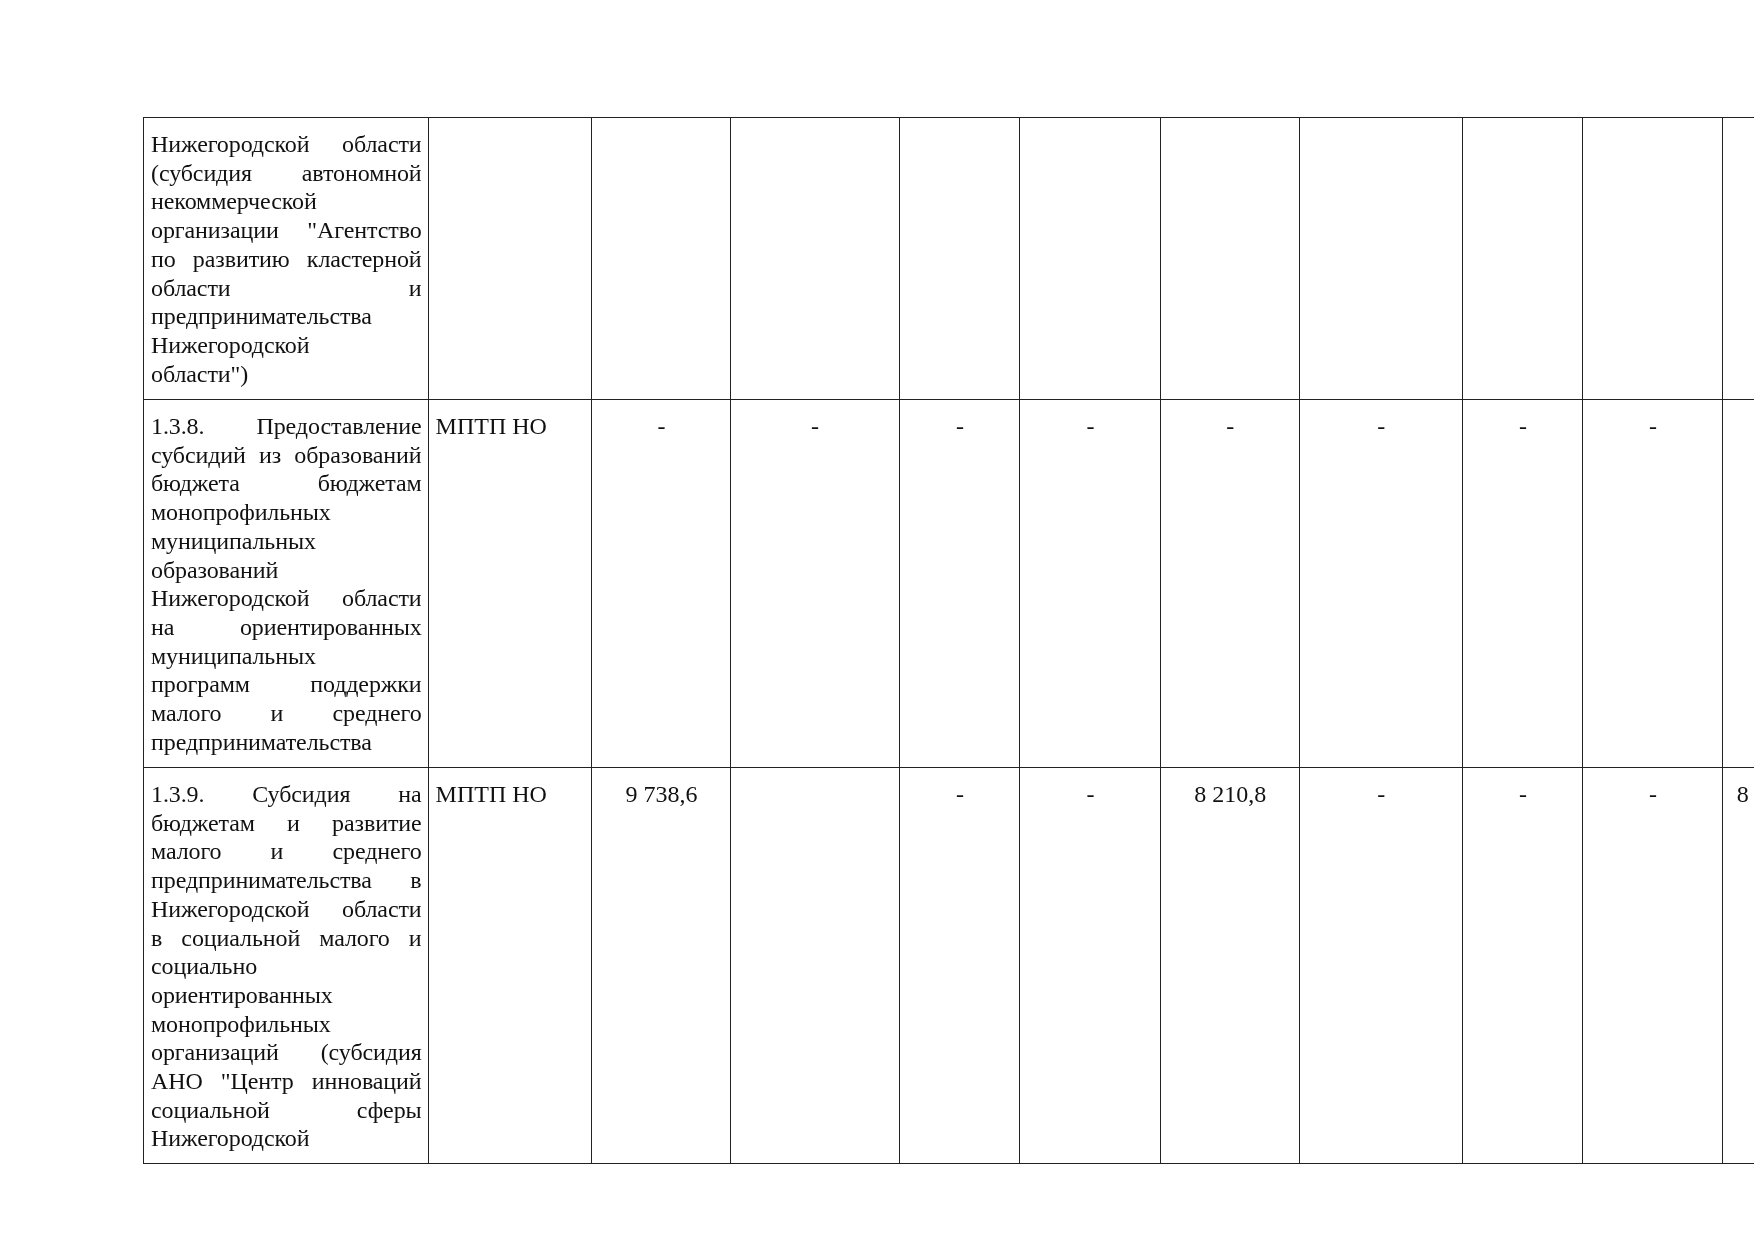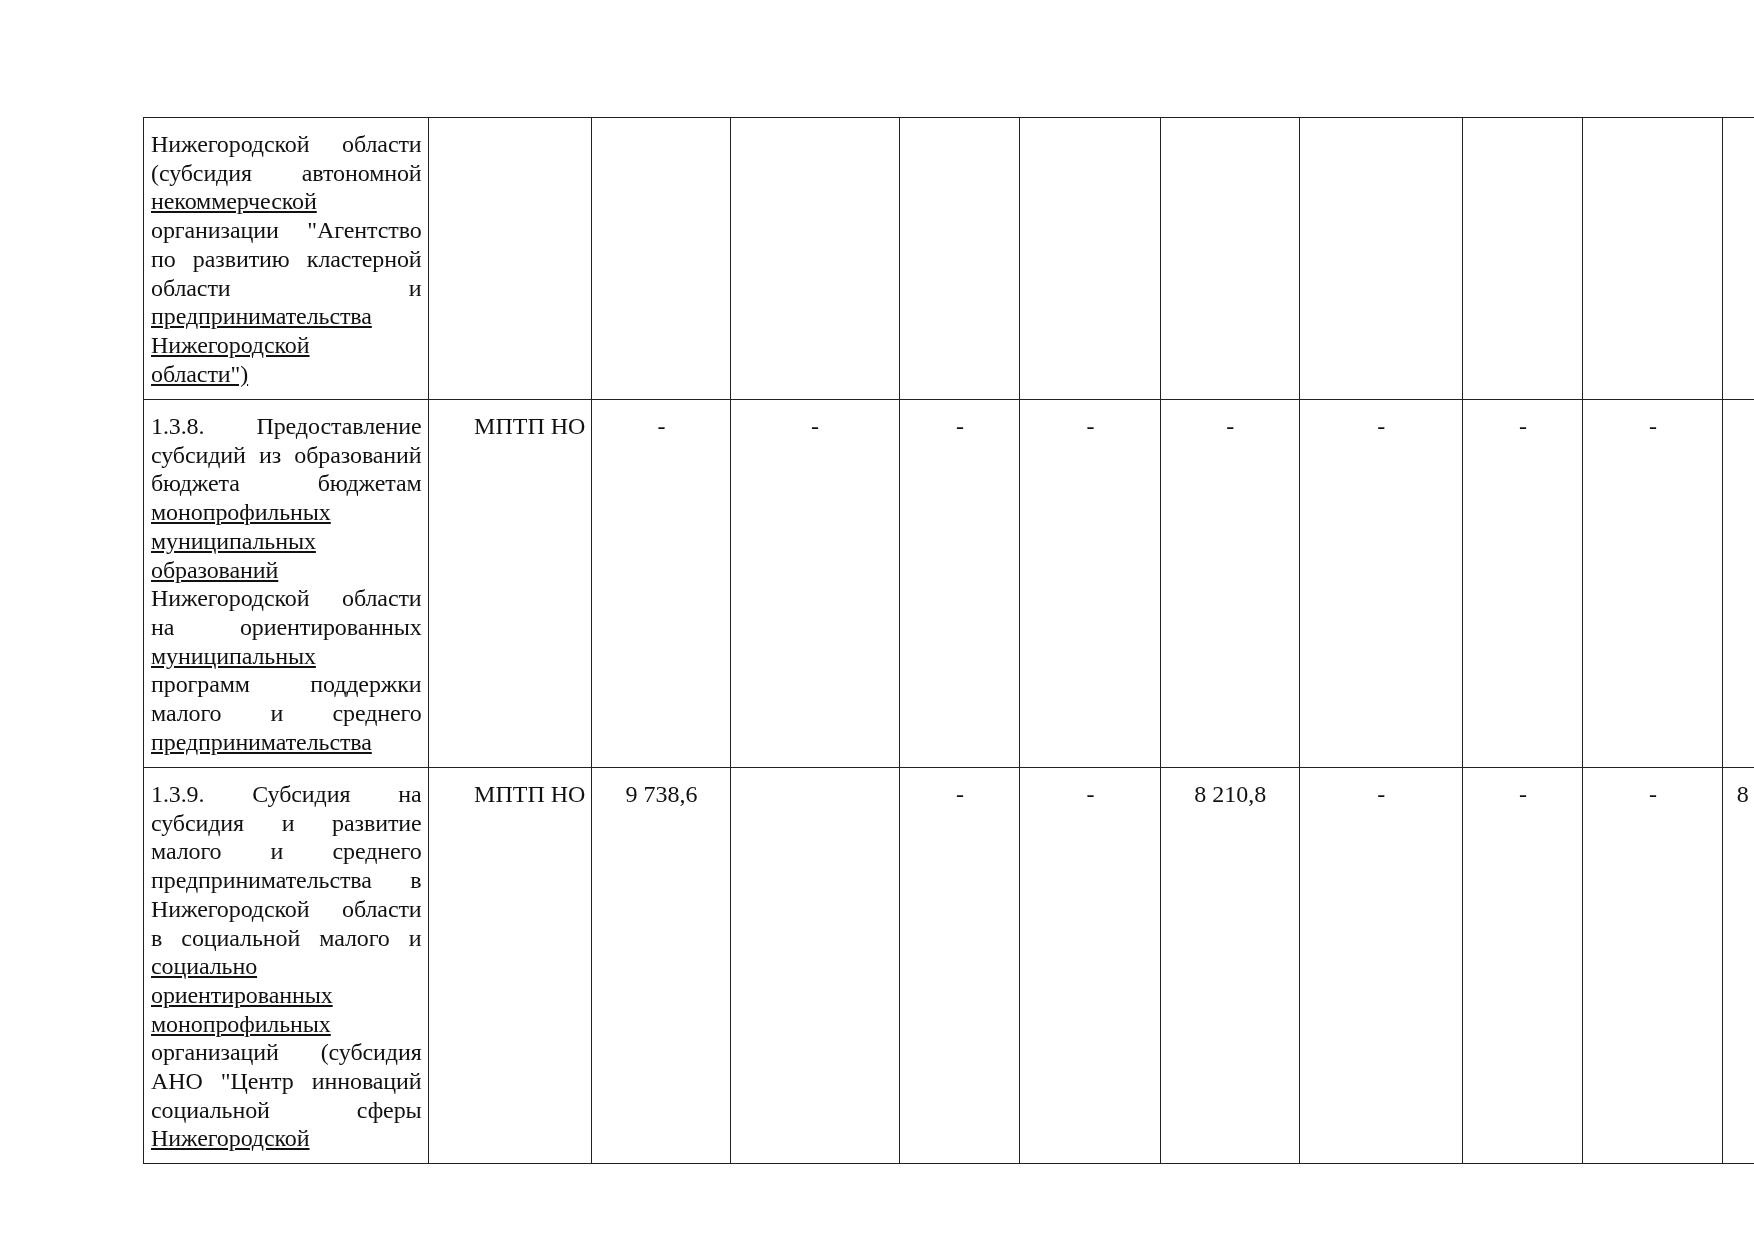--- a/index.html
+++ b/index.html
@@ -46,24 +46,23 @@
       letter-spacing: -0.1px;
     }
     td.desc .line {
       display: block;
       text-align: justify;
       text-align-last: justify;
       white-space: nowrap;
     }
     td.desc .line.last {
       text-align-last: left;
-      text-decoration: underline;
     }
     td.exec {
-      text-align: right;
+      text-align: left;
       padding-left: 4px;
       padding-right: 4px;
       white-space: nowrap;
     }
     td.num {
       text-align: center;
       white-space: nowrap;
     }
     tr.r1 td { height: 282px; }
     tr.r2 td { height: 368px; }
@@ -136,21 +135,21 @@
       <td class="num">-</td>
       <td class="num">-</td>
       <td class="num">-</td>
       <td class="num">-</td>
       <td class="num">-</td>
     </tr>
 
     <tr class="r3">
       <td class="desc">
         <span class="line">1.3.9. Субсидия на</span>
-        <span class="line">субсидия и развитие</span>
+        <span class="line">бюджетам и развитие</span>
         <span class="line">малого и среднего</span>
         <span class="line">предпринимательства в</span>
         <span class="line">Нижегородской области</span>
         <span class="line">в социальной малого и</span>
         <span class="line last">социально</span>
         <span class="line last">ориентированных</span>
         <span class="line last">монопрофильных</span>
         <span class="line">организаций (субсидия</span>
         <span class="line">АНО "Центр инноваций</span>
         <span class="line">социальной сферы</span>

